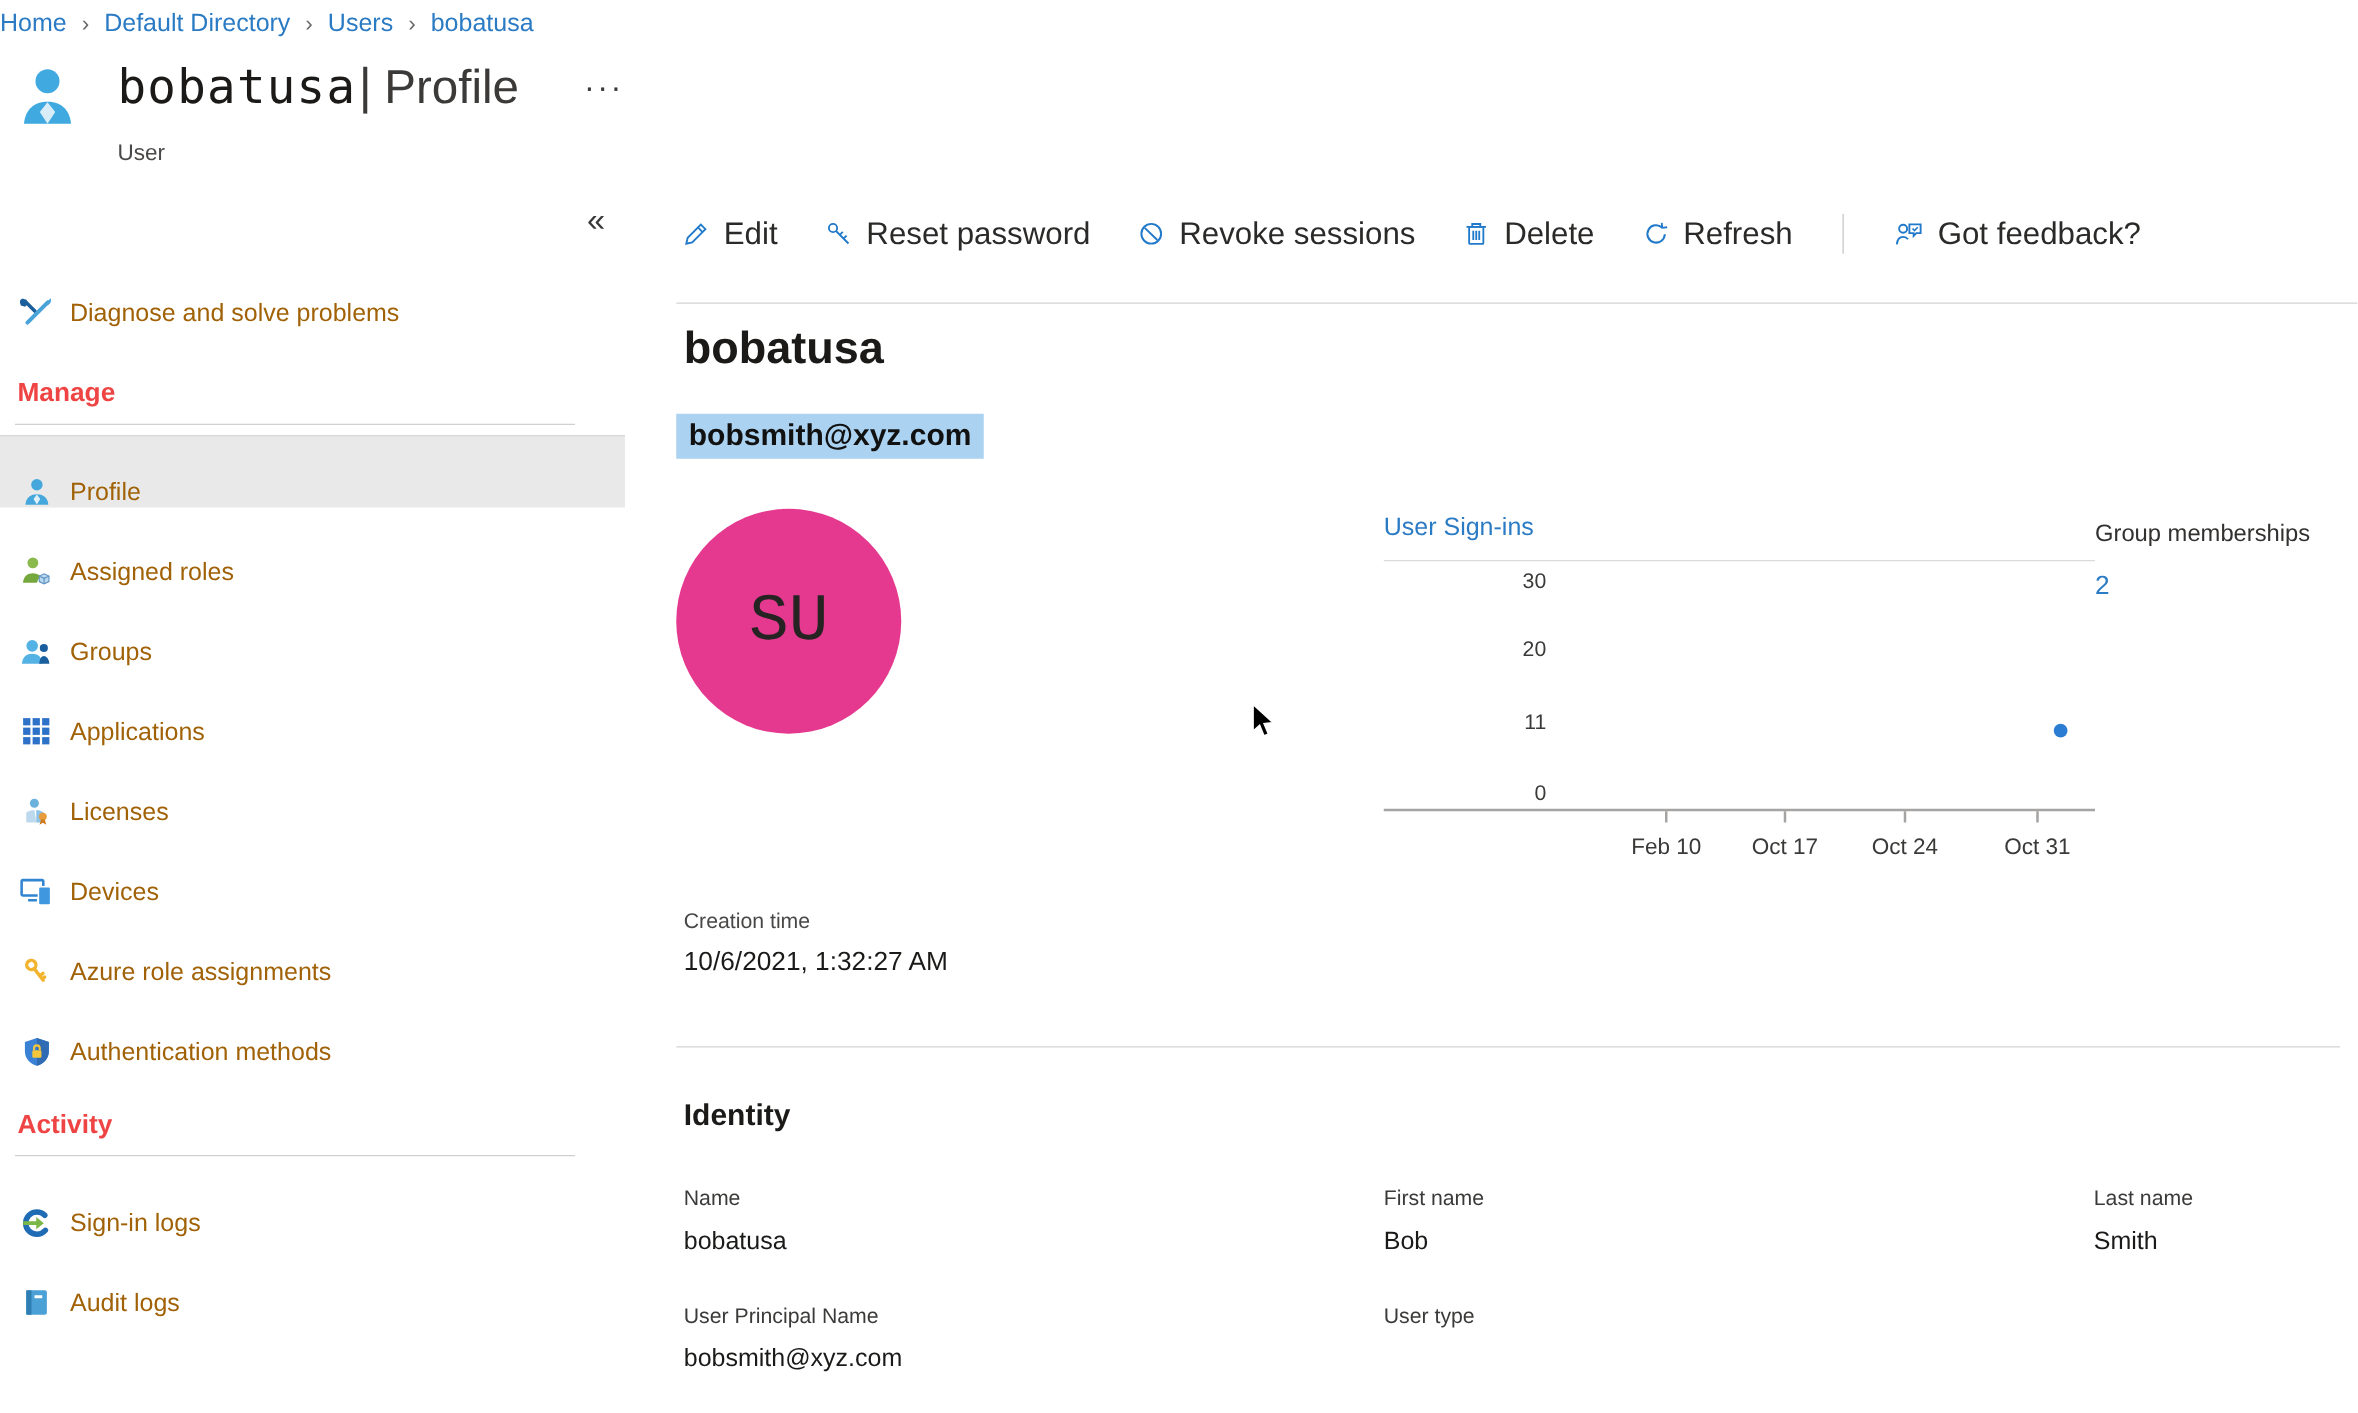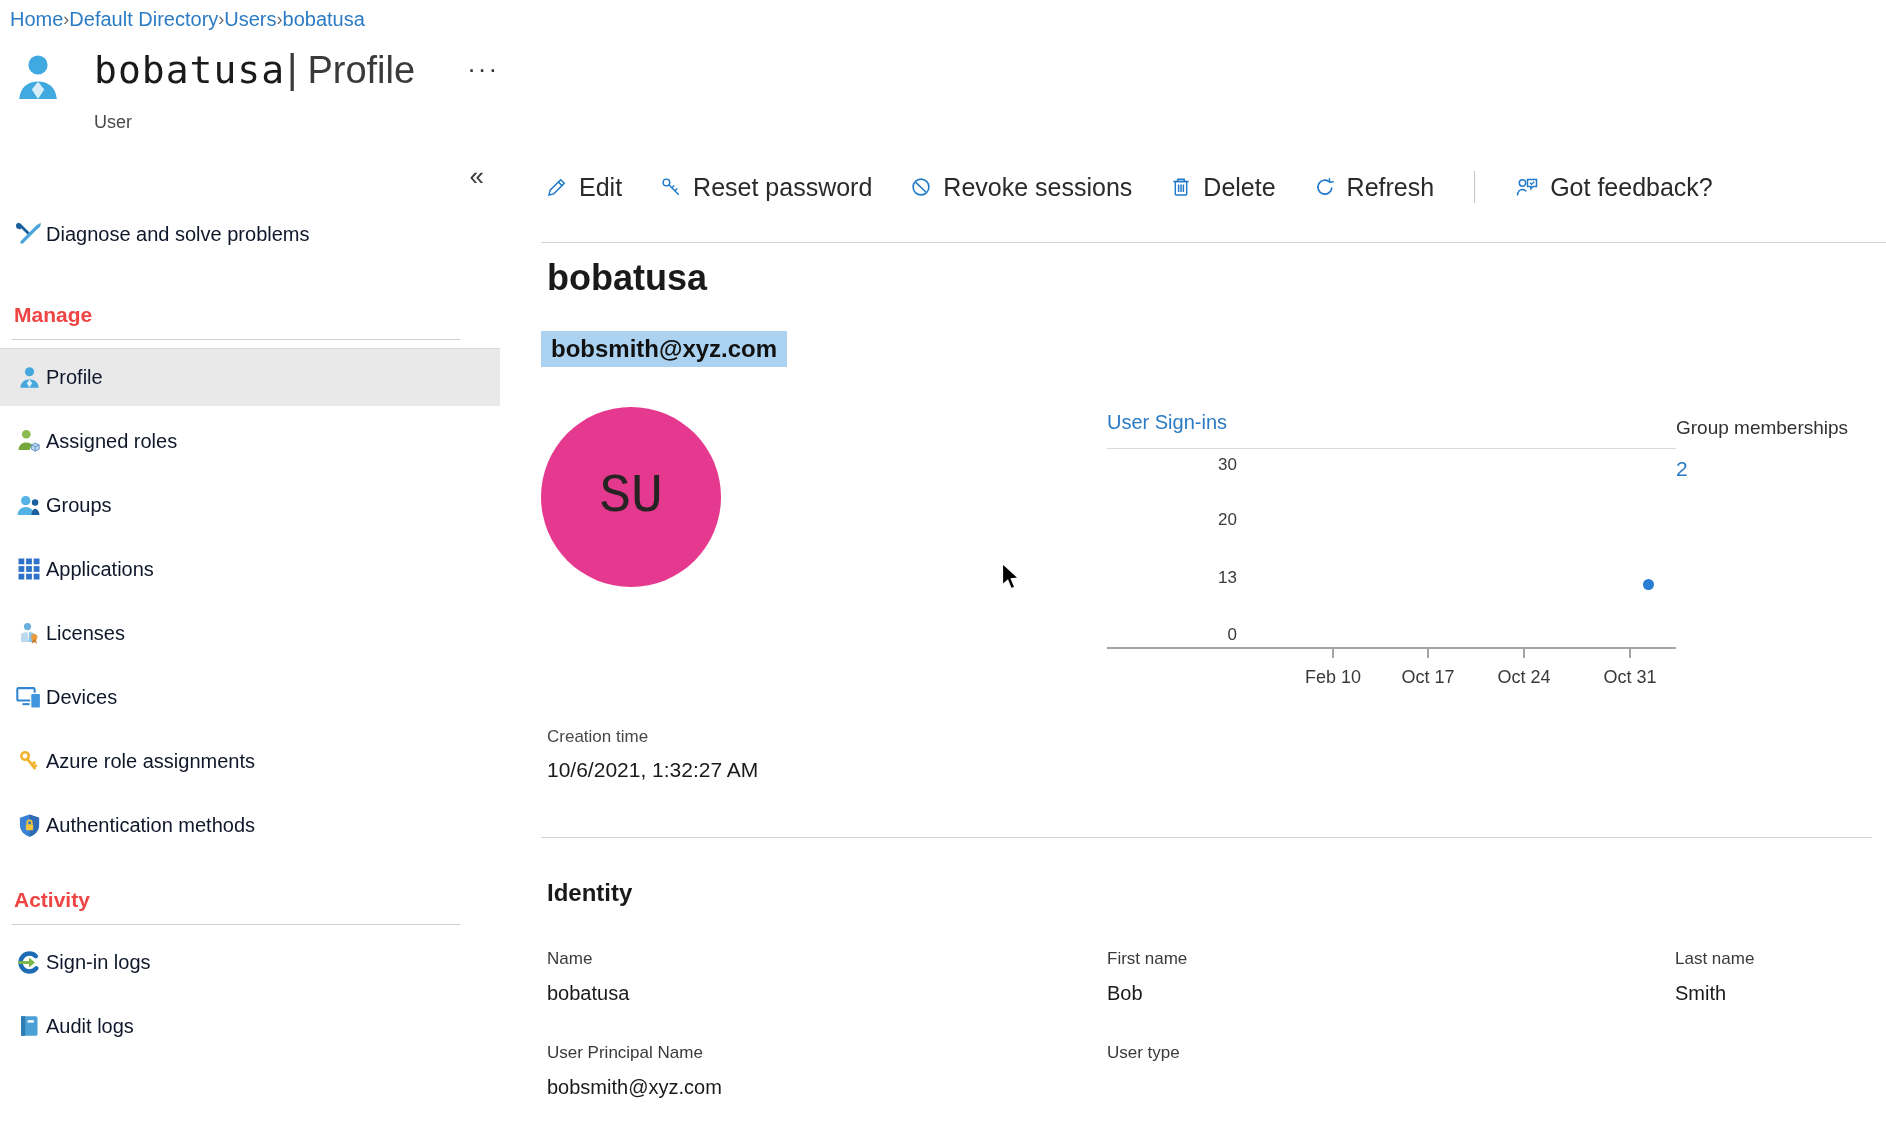--- a/index.html
+++ b/index.html
@@ -4,37 +4,37 @@
 <style>
   * { box-sizing: border-box; }
   html,body { margin:0; padding:0; }
   body {
     width:1886px; height:1130px; overflow:hidden;
     background:#ffffff; color:#252423;
     font-family:"Liberation Sans", sans-serif;
     position:relative;
   }
   
-  .breadcrumb { padding:8px 0 0 10px; font-size:20px; display:flex; align-items:center; }
+  .breadcrumb { padding:8px 0 0 0; font-size:20px; display:flex; align-items:center; gap:12px; }
   .crumb { color:#2b7bc4; cursor:pointer; }
   .crumb-sep { color:#6b6967; font-size:18px; }
   .title-row { display:flex; align-items:flex-start; padding:16px 0 0 14px; height:108px; }
   .big-avatar { width:48px; height:52px; margin-top:4px; flex:0 0 auto; }
   .title-text { margin-left:32px; }
   .title-line { display:flex; align-items:baseline; }
   .obj-name { font-family:"DejaVu Sans Mono", monospace; font-size:38px; color:#1b1a19; letter-spacing:1px; }
   .title-pipe { font-size:40px; color:#3b3a39; font-weight:300; margin-left:2px; }
   .title-tab { font-size:38px; color:#3b3a39; margin-left:10px; font-weight:400; }
   .title-more { font-size:26px; color:#3b3a39; margin-left:52px; letter-spacing:2px; cursor:pointer; align-self:center; }
   .title-sub { font-size:18px; color:#4a4948; margin-top:20px; }
   
   .body-row { display:flex; align-items:stretch; height:980px; }
   .sidebar { width:500px; flex:0 0 auto; position:relative; padding-top:66px; }
   .collapse-btn { position:absolute; top:24px; right:16px; font-size:26px; color:#3b3a39; cursor:pointer; line-height:1; }
-  .side-item { height:58px; display:flex; align-items:center; padding-left:16px; gap:4px; font-size:20px; color:#0f172a; cursor:pointer; margin-bottom:6px; }
+  .side-item { height:58px; display:flex; align-items:flex-end; padding-left:16px; gap:14px; font-size:20px; color:#a16207; cursor:pointer; margin-bottom:6px; }
   .side-item .ic { width:26px; height:26px; flex:0 0 auto; display:flex; align-items:center; justify-content:center; }
   .side-item.selected { background:#e9e9e9; border-top:1px solid #d8d8d8; }
   .side-header { font-size:21px; font-weight:bold; color:#ef4444; padding-left:14px; margin-top:40px; }
   .side-hr { border:none; border-top:1px solid #d2d0ce; margin:12px 0 8px 12px; width:448px; }
   .sec-activity .side-header { margin-top:34px; }
   
   .main { flex:1 1 auto; position:relative; }
   .toolbar { position:absolute; top:32px; left:46px; display:flex; align-items:center; gap:38px; font-size:25px; color:#2b2a29; white-space:nowrap; }
   .tb-item { display:flex; align-items:center; gap:11px; cursor:pointer; }
   .tb-item svg { display:block; }
@@ -325,21 +325,21 @@
 
     <div class="avatar-circle">
       <span>SU</span>
     </div>
 
     <div class="chart">
       <span class="chart-title">User Sign-ins</span>
       <div class="chart-hr"></div>
       <span class="ytick" style="top:44px;">30</span>
       <span class="ytick" style="top:99px;">20</span>
-      <span class="ytick" style="top:157px;">13</span>
+      <span class="ytick" style="top:157px;">11</span>
       <span class="ytick" style="top:214px;">0</span>
       <div class="baseline"></div>
       <span class="xtick-mark" style="left:225px;"></span>
       <span class="xtick-mark" style="left:320px;"></span>
       <span class="xtick-mark" style="left:416px;"></span>
       <span class="xtick-mark" style="left:522px;"></span>
       <span class="xtick-label" style="left:181px;">Feb 10</span>
       <span class="xtick-label" style="left:276px;">Oct 17</span>
       <span class="xtick-label" style="left:372px;">Oct 24</span>
       <span class="xtick-label" style="left:478px;">Oct 31</span>

